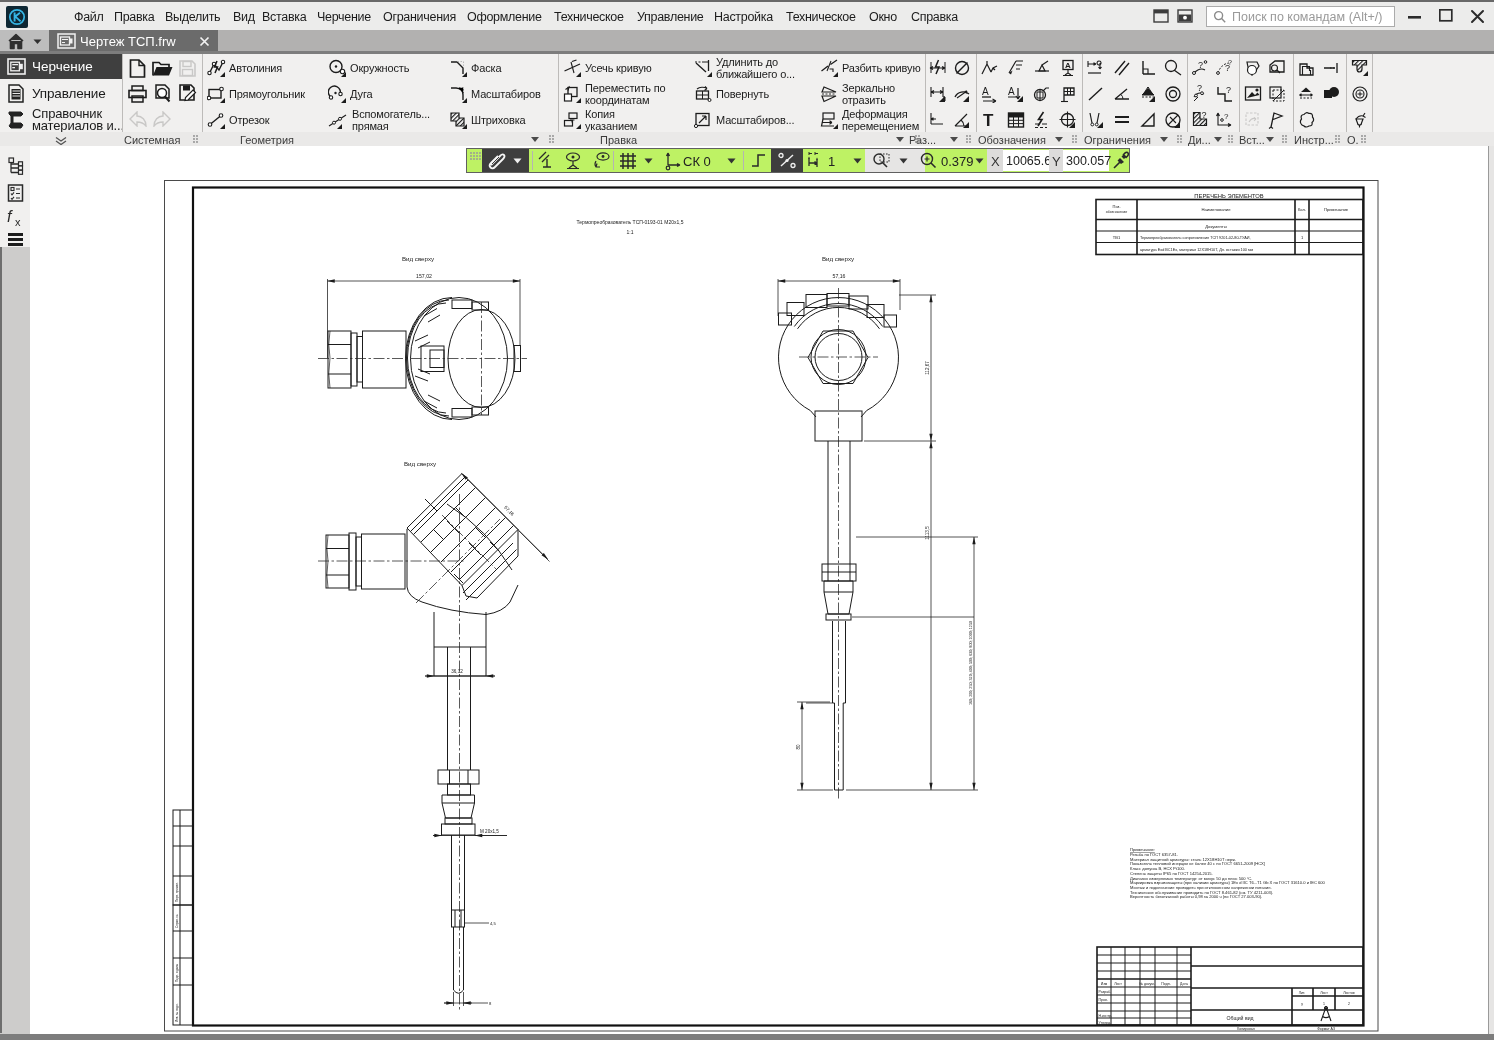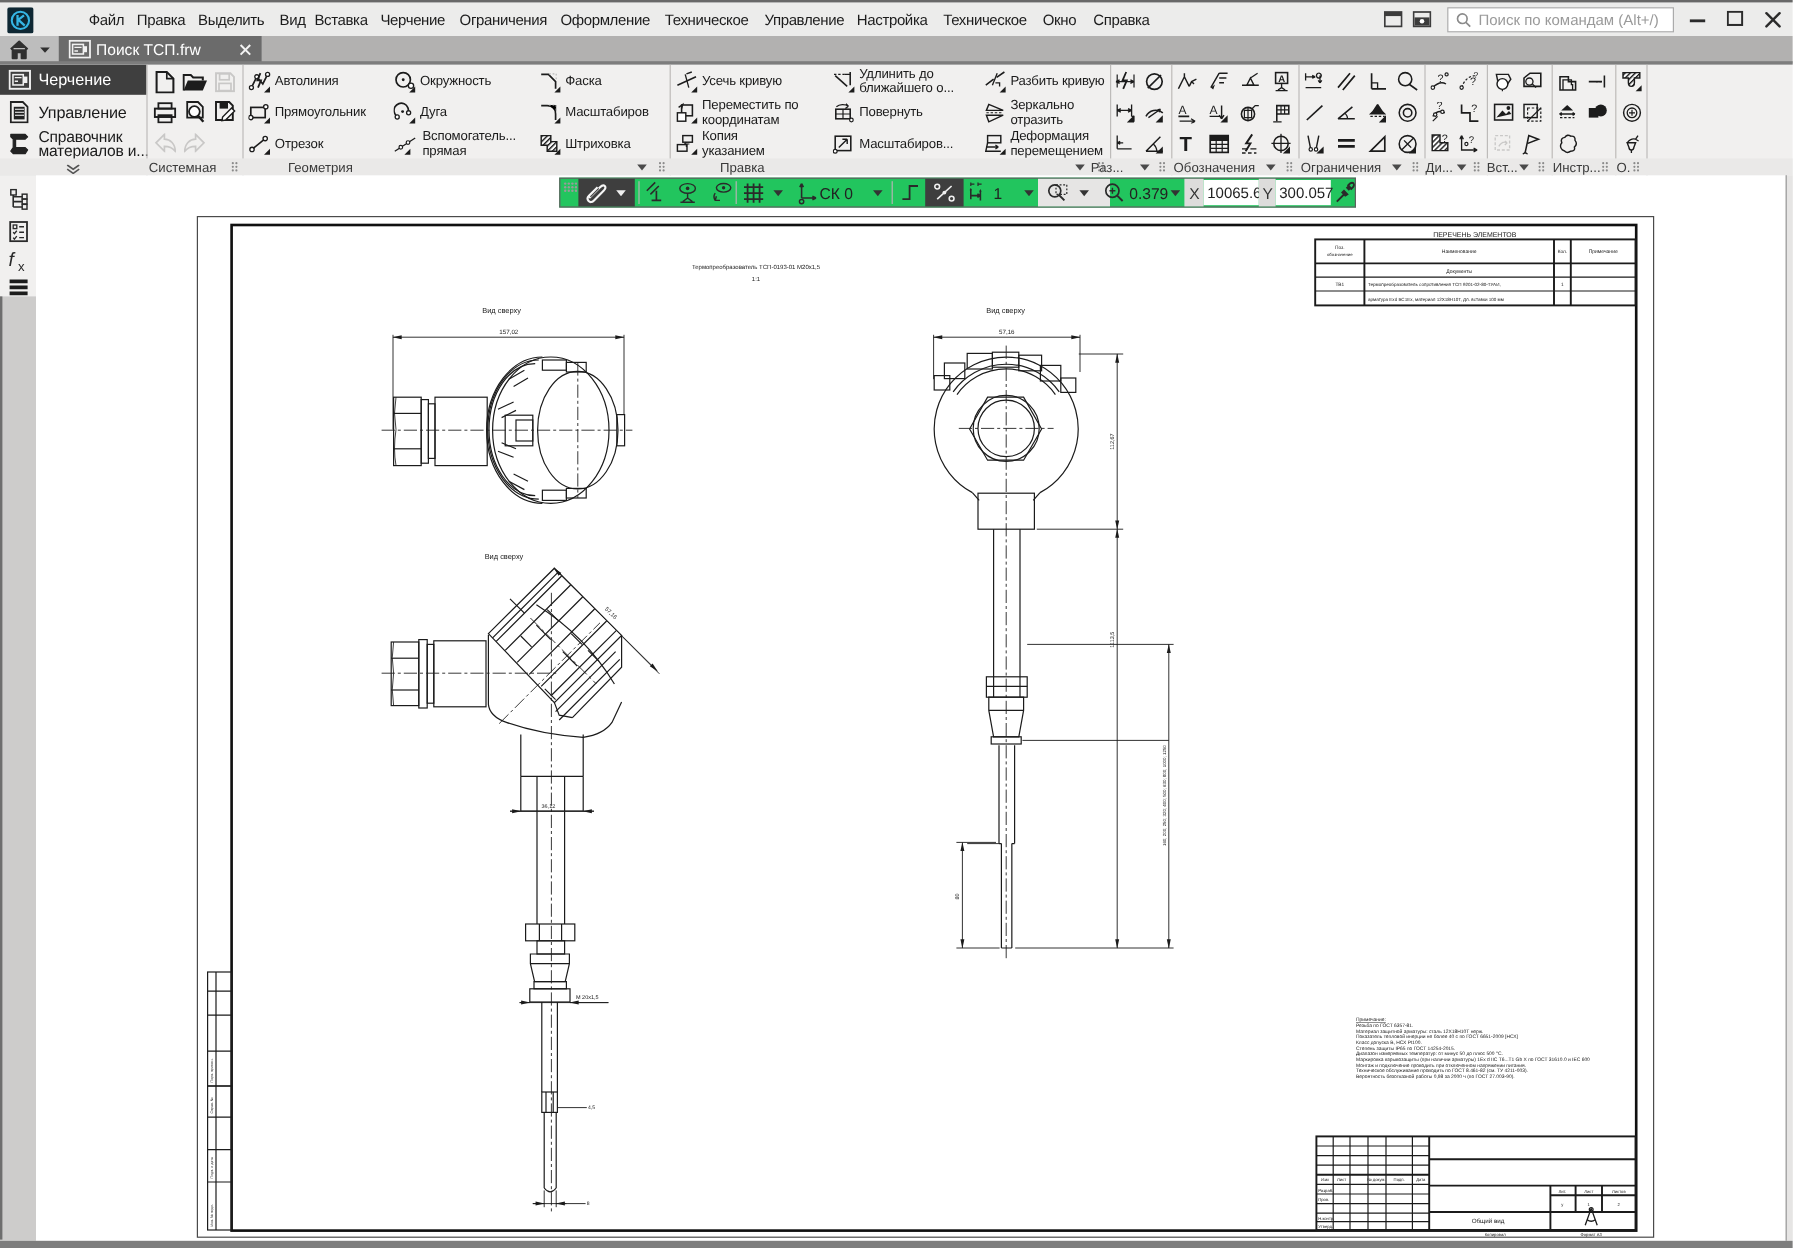--- a/index.html
+++ b/index.html
@@ -13,21 +13,21 @@
   #tabbar{position:absolute;left:0;top:30px;width:1494px;height:23px;background:#b2b1b0;}
   #tabbar .homeblk{position:absolute;left:0;top:0;width:49px;height:23px;background:#bdbdbd;}
   #tabbar .tab{position:absolute;left:49px;top:0;width:169px;height:23px;background:#6b6b6b;color:#fff;font-size:13px;}
   #tabline{position:absolute;left:0;top:51px;width:1494px;height:3px;background:#7d7d7d;}
   
   #ribbon{position:absolute;left:0;top:54px;width:1494px;height:92px;background:#f1f0ef;}
   #ribbon .glabel{position:absolute;top:80px;height:12px;font-size:11px;color:#3a3a3a;}
   .gsep{position:absolute;top:2px;height:88px;width:1px;background:#bdbbb9;}
   .btxt{position:absolute;font-size:11px;letter-spacing:-0.15px;color:#1b1b1b;line-height:12px;white-space:nowrap;}
   
-  #floatbar{position:absolute;left:466px;top:148px;width:664px;height:25px;background:#22c55e;border:1px solid #606060;box-sizing:border-box;text-decoration:underline;}
+  #floatbar{position:absolute;left:466px;top:148px;width:664px;height:25px;background:#bef264;border:1px solid #606060;box-sizing:border-box;text-decoration:underline;}
   
   #sidebar{position:absolute;left:0;top:146px;width:30px;height:888px;background:#cdcccb;}
   #sidebar .top{position:absolute;left:0;top:0;width:30px;height:101px;background:#f1f0ef;}
   #rightstrip{position:absolute;left:1488px;top:146px;width:6px;height:888px;background:#e6e5e4;border-left:1px solid #9a9a9a;}
   #bottomstrip{position:absolute;left:0;top:1034px;width:1494px;height:6px;background:#7d7d7d;}
   .winicon{position:absolute;top:7px;}
   text{font-family:"Liberation Sans",sans-serif;}
 </style>
 </head>
 <body>
@@ -87,21 +87,21 @@
           <path d="M0.5 0.5 L4.5 5 L8.5 0.5 Z" fill="#303030"></path>
         </svg>
     </div>
     <div class="tab">
       <svg class="abs" style="left:8px;top:3px" width="19" height="16" viewBox="0 0 19 16">
           <rect x="1" y="1" width="17" height="14" fill="none" stroke="#f2f2f2" stroke-width="1.5"></rect>
           <rect x="3.5" y="4" width="9" height="8" fill="none" stroke="#f2f2f2" stroke-width="1.3"></rect>
           <path d="M5 6.5 H11 M5 9.5 H8" stroke="#f2f2f2" stroke-width="1.2"></path>
           <rect x="12.5" y="5.5" width="3" height="5" fill="#f2f2f2"></rect>
         </svg>
-      <span class="abs" style="left:31px;top:4px">Поиск ТСП.frw</span>
+      <span class="abs" style="left:31px;top:4px">Чертеж ТСП.frw</span>
       <svg class="abs" style="left:150px;top:6px" width="11" height="11" viewBox="0 0 11 11">
           <path d="M1.5 1.5 L9.5 9.5 M9.5 1.5 L1.5 9.5" stroke="#f2f2f2" stroke-width="1.7"></path>
         </svg>
     </div>
   </div>
   <div id="tabline"></div>
   <div id="ribbon">
     
     <div class="abs" style="left:0;top:0;width:122px;height:25px;background:#3f3f3f"></div>
     <svg class="abs" style="left:7px;top:4px" width="19" height="17" viewBox="0 0 19 17">

